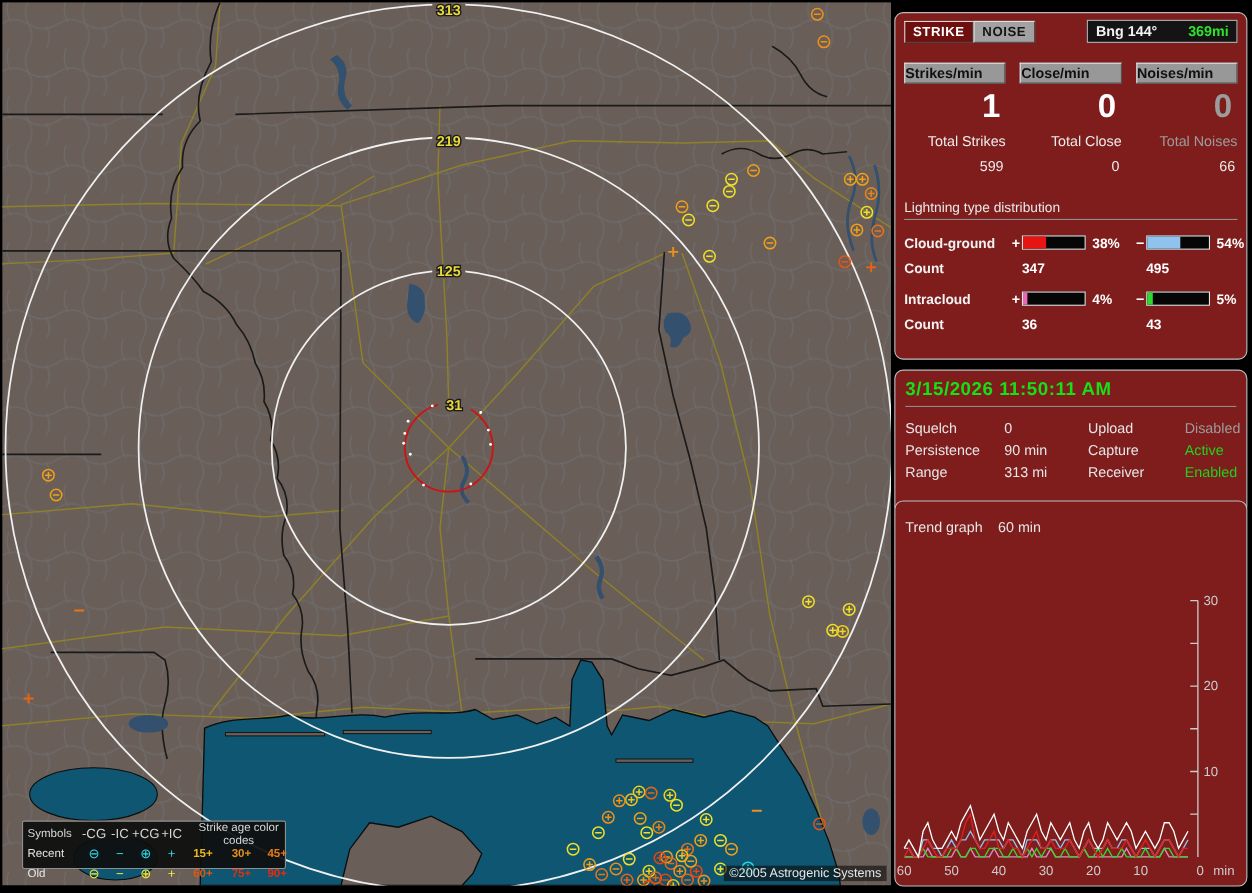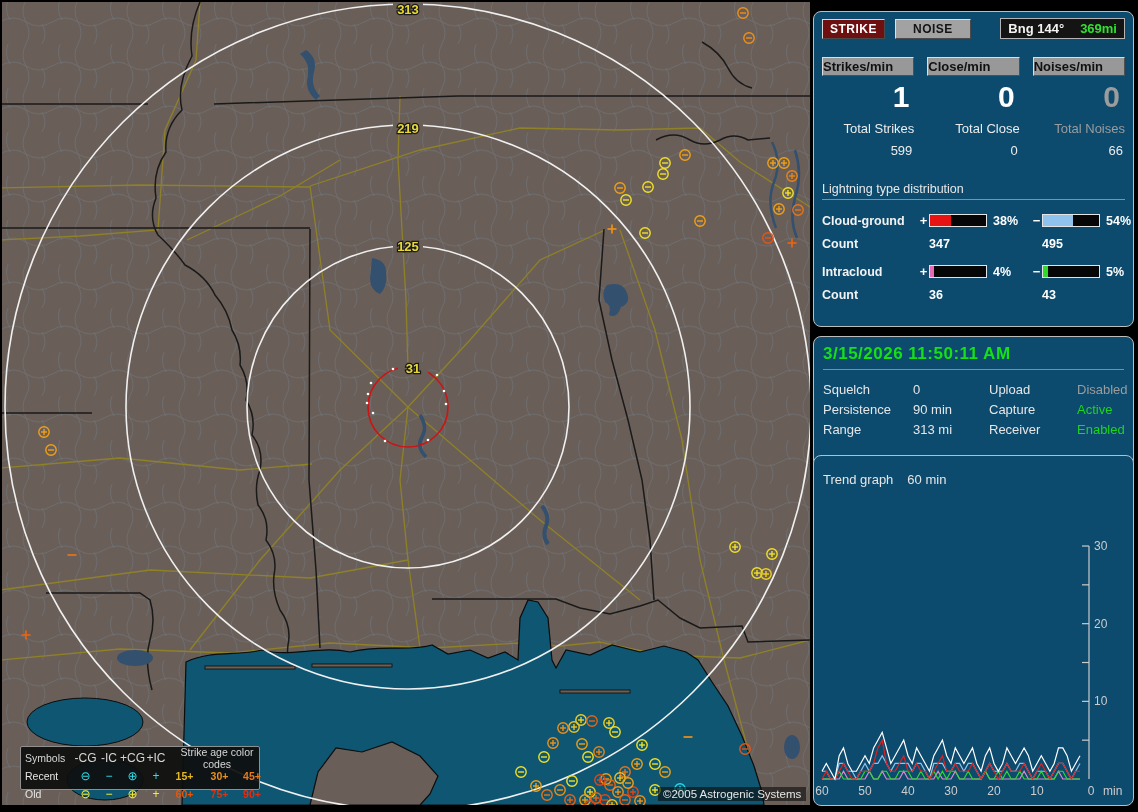--- a/index.html
+++ b/index.html
@@ -16,33 +16,33 @@
   #map-legend .hdr{color:#d6d6d6;}
   #map-legend .agehdr{grid-column:6/span 3;text-align:center;color:#d6d6d6;}
   #map-legend .sym{text-align:center;font-weight:normal;font-size:12px;}
   #map-legend .age{text-align:center;font-weight:bold;}
   .recent-c{color:#30dce8;}
   .old-c{color:#f0ee3c;}
   #copyright{position:absolute;left:656px;top:785px;padding:1px 5px;background:rgba(10,10,10,.6);
     color:#e6e6e6;font-size:11.5px;white-space:nowrap;}
 
   
-  .pbox{position:absolute;background:#0c4a6e;border:1px solid #bdbdbd;border-radius:8px;box-sizing:border-box;color:#e6e6e6;}
+  .pbox{position:absolute;background:#7f1d1d;border:1px solid #bdbdbd;border-radius:8px;box-sizing:border-box;color:#e6e6e6;}
   #box1{left:813px;top:11px;width:321px;height:316px;padding:6px 8px;}
   #box2{left:813px;top:336px;width:321px;height:132px;padding:7px 9px;}
   #box3{left:813px;top:455px;width:321px;height:351px;padding:7px 9px;}
 
   .row1{display:flex;align-items:center;}
   .btn{font-family:"Liberation Sans",sans-serif;font-weight:bold;cursor:pointer;}
   .btn.strike{background:#6e1010;color:#fff;font-size:12px;padding:2px 7px;
     border:1px solid;border-color:#d8d8d8 #4a4a4a #4a4a4a #d8d8d8;letter-spacing:.5px;}
-  .btn.noise{background:#a2a2a2;color:#141414;font-size:12px;padding:2px 17px;margin-left:10px;
+  .btn.noise{background:#a2a2a2;color:#141414;font-size:12px;padding:2px 7px;
     border:1px solid;border-color:#e0e0e0 #4a4a4a #4a4a4a #e0e0e0;letter-spacing:.5px;}
   .bng{margin-left:auto;background:#141414;border:1px solid #b4b4b4;padding:2px 7px;
-    display:flex;gap:16px;font-weight:bold;font-size:13px;}
+    display:flex;gap:28px;font-weight:bold;font-size:13px;}
   .bng .lbl{color:#f2f2f2;}
   .bng .val{color:#2ee22e;}
 
   .counters{display:flex;gap:13px;margin-top:18px;}
   .counter{flex:1;display:flex;flex-direction:column;}
   .statbtn{background:#989898;color:#101010;font-size:13px;font-weight:bold;
     border:1px solid;border-color:#dedede #505050 #505050 #dedede;padding:1px 0;text-align:left;width:100%;}
   .rate{font-size:30px;font-weight:bold;color:#fff;text-align:right;padding-right:5px;margin-top:4px;line-height:1.1;}
   .tlabel{font-size:13px;color:#ececec;text-align:right;margin-top:8px;white-space:nowrap;}
   .tval{font-size:13px;color:#ececec;text-align:right;margin-top:7px;padding-right:2px;}

